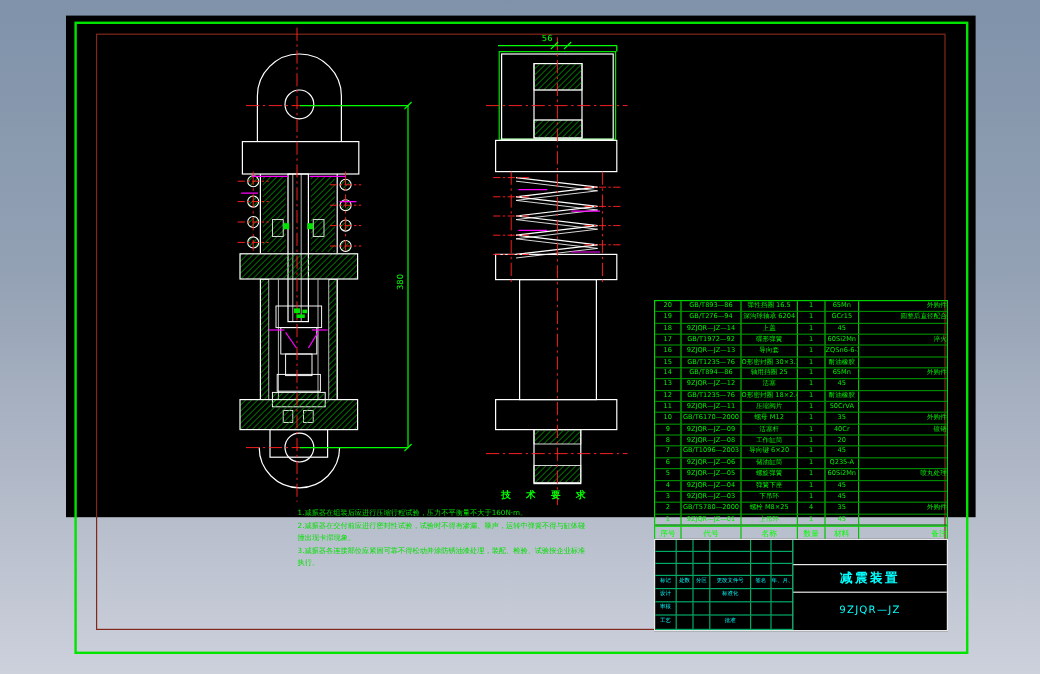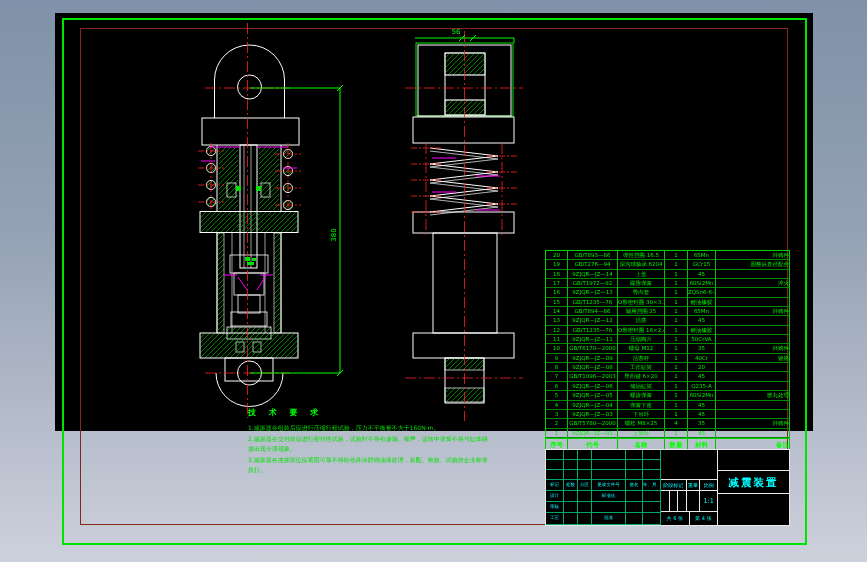--- a/index.html
+++ b/index.html
@@ -13,21 +13,21 @@
   .frame-green{position:absolute;left:7px;top:5px;width:741px;height:523px;border:2px solid #00e400;}
   .frame-maroon{position:absolute;left:25px;top:15px;width:706px;height:495px;border:1px solid #82281a;}
   svg#drawing{position:absolute;left:0;top:0;pointer-events:none;}
 
   
   .bom{position:absolute;left:490px;top:237px;width:243px;border:1px solid #00d400;color:#00f000;}
   .bom-row{display:grid;grid-template-columns:22px 50px 47px 23px 28px 1fr;height:9.35px;}
   .bom-row.head{height:12px;border-top:1px solid #00d400;}
   .bom-cell{border-right:1px solid #00c400;border-bottom:1px solid #008800;
     font-size:5.5px;line-height:9.3px;text-align:center;overflow:hidden;white-space:nowrap;}
-  .bom-row.head .bom-cell{font-size:6.5px;line-height:12px;border-bottom:none;color:#00ff00;font-weight:bold;}
+  .bom-row.head .bom-cell{font-size:6.5px;line-height:12px;border-bottom:none;color:#00ff00;}
   .bom-cell:last-child{border-right:none;text-align:right;}
 
   
   .tb{position:absolute;left:490px;top:436px;width:243px;height:75px;border:1px solid #e9e9e9;
       display:flex;color:#00ffff;background:#000;}
   .tb *{box-sizing:border-box;}
   .tb-left{width:115px;display:grid;grid-template-columns:18px 14px 14px 34px 17px 18px;
       grid-template-rows:10px 10px 10px 11px 11px 11px 12px;border-right:1px solid #e9e9e9;}
   .tb-left div{border-right:1px solid #0a6;border-bottom:1px solid #0a6;
       font-size:4.5px;line-height:10px;text-align:center;overflow:hidden;white-space:nowrap;}
@@ -45,21 +45,21 @@
   .tb-mid-foot div{flex:1;font-size:5px;line-height:12px;text-align:center;border-right:1px solid #e9e9e9;overflow:hidden;white-space:nowrap;}
   .tb-mid-foot div:last-child{border-right:none;}
   .tb-right{flex:1;display:flex;flex-direction:column;}
   .tb-right .r1{height:21px;border-bottom:1px solid #e9e9e9;}
   .tb-right .r2{height:23px;border-bottom:1px solid #e9e9e9;font-size:10.5px;font-weight:bold;
       text-align:center;line-height:23px;letter-spacing:2px;overflow:hidden;white-space:nowrap;}
   .tb-right .r3{flex:1;font-size:8.5px;text-align:center;line-height:30px;letter-spacing:1px;overflow:hidden;white-space:nowrap;}
 
   
   .notes{position:absolute;left:193px;top:394px;width:245px;color:#00e000;}
-  .notes-title{font-size:8px;font-weight:bold;letter-spacing:5px;text-align:left;margin-bottom:5px;color:#00ff00;}
+  .notes-title{font-size:8px;font-weight:bold;letter-spacing:5px;text-align:right;margin-bottom:5px;color:#00ff00;}
   .note-line{font-size:6px;line-height:10.5px;white-space:normal;}
 </style>
 </head>
 <body>
 
 <div class="stage">
   <div class="canvas">
     <div class="frame-green"></div>
     <div class="frame-maroon"></div>
 
@@ -431,40 +431,20 @@
           <div></div>
           <div></div>
           <div></div>
           <div>工艺</div>
           <div></div>
           <div></div>
           <div>批准</div>
           <div></div>
           <div></div>
         </div>
-      <div class="tb-mid">
-        <div class="tb-mid-top"></div>
-        <div class="tb-mid-hdr">
-          <div style="width:26px">阶段标记</div>
-          <div style="width:14px">重量</div>
-          <div style="width:17px">比例</div>
-        </div>
-        <div class="tb-mid-body">
-          <div class="stagecells">
-              <div></div>
-              <div></div>
-              <div></div>
-            </div>
-          <div class="wt"></div>
-          <div class="sc">1:1</div>
-        </div>
-        <div class="tb-mid-foot">
-          <div>共 6 张</div>
-          <div>第 4 张</div>
-        </div>
-      </div>
       <div class="tb-right">
         <div class="r1"></div>
         <div class="r2">减震装置</div>
+        <div class="r3">9ZJQR—JZ</div>
       </div>
     </div>
   </div>
 </div>
 
 </body></html>

